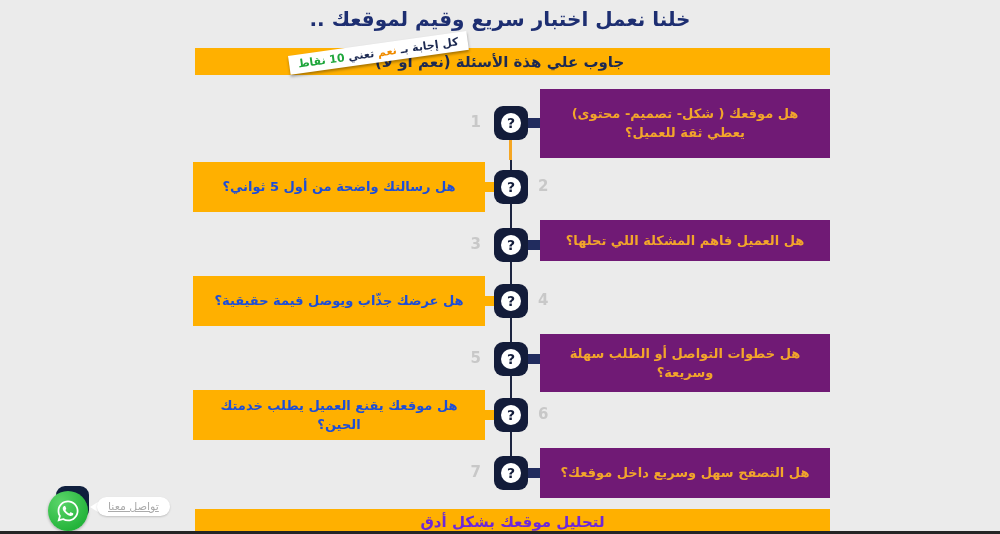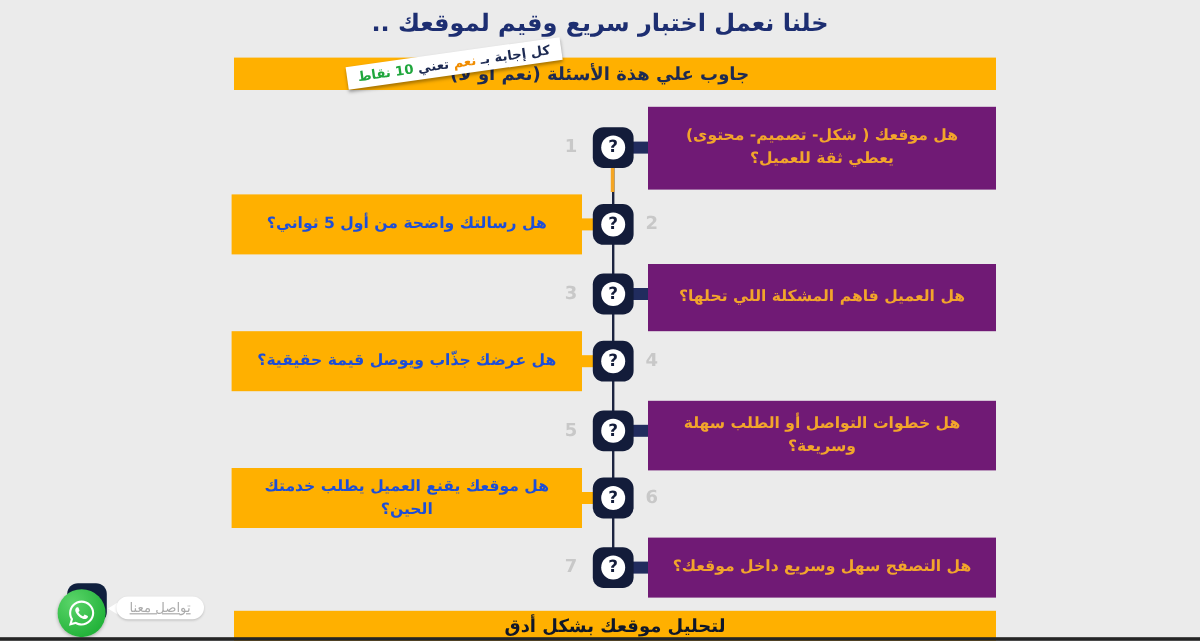--- a/index.html
+++ b/index.html
@@ -45,21 +45,21 @@
   }
   .qbox.navy{left:540px;width:290px;background:#701a75;color:#f2a52b;}
   .qbox.orange{left:193px;width:292px;background:#ffb000;color:#1d4ed8;}
   .num{position:absolute;width:24px;color:#c8c8c8;font-size:15px;font-weight:bold;z-index:1;}
   .num.left{left:457px;text-align:right;}
   .num.right{left:538px;text-align:left;}
   .footer-bar{
     position:absolute;left:195px;top:509px;width:635px;height:25px;background:#ffb000;
     display:flex;align-items:flex-start;justify-content:center;overflow:hidden;
   }
-  .footer-bar .txt{color:#0f172a;font-weight:bold;font-size:15px;direction:rtl;margin-top:4px;white-space:nowrap;}
+  .footer-bar .txt{color:#6d28d9;font-weight:bold;font-size:15px;direction:rtl;margin-top:4px;white-space:nowrap;}
   .bottom-strip{position:absolute;left:0;top:531px;width:1000px;height:3px;background:#252525;z-index:6;}
   .wa-back{position:absolute;left:56px;top:486px;width:33px;height:33px;border-radius:9px;background:#10203e;z-index:3;}
   .wa-btn{
     position:absolute;left:48px;top:491px;width:40px;height:40px;border-radius:50%;
     background:radial-gradient(circle at 32% 28%,#5bd56a,#23b33a 75%);
     display:flex;align-items:center;justify-content:center;z-index:4;
     box-shadow:0 1px 3px rgba(0,0,0,.3);cursor:pointer;
   }
   .wa-pointer{
     position:absolute;left:90px;top:502px;width:0;height:0;z-index:4;
@@ -105,21 +105,21 @@
       <span class="qm">?</span>
     </div>
     <div class="qbox orange" style="top: 162px; height: 50px;">
       <span>هل رسالتك واضحة من أول 5 ثواني؟</span>
     </div>
     <div class="num left" style="top: 235px;">3</div>
     <div class="stub right" style="top: 240px;"></div>
     <div class="node" style="top: 228px;">
       <span class="qm">?</span>
     </div>
-    <div class="qbox navy" style="top: 220px; height: 56px;">
+    <div class="qbox navy" style="top: 220px; height: 41px;">
       <span>هل العميل فاهم المشكلة اللي تحلها؟</span>
     </div>
     <div class="num right" style="top: 291px;">4</div>
     <div class="stub left" style="top: 296px;"></div>
     <div class="node" style="top: 284px;">
       <span class="qm">?</span>
     </div>
     <div class="qbox orange" style="top: 276px; height: 50px;">
       <span>هل عرضك جذّاب ويوصل قيمة حقيقية؟</span>
     </div>

